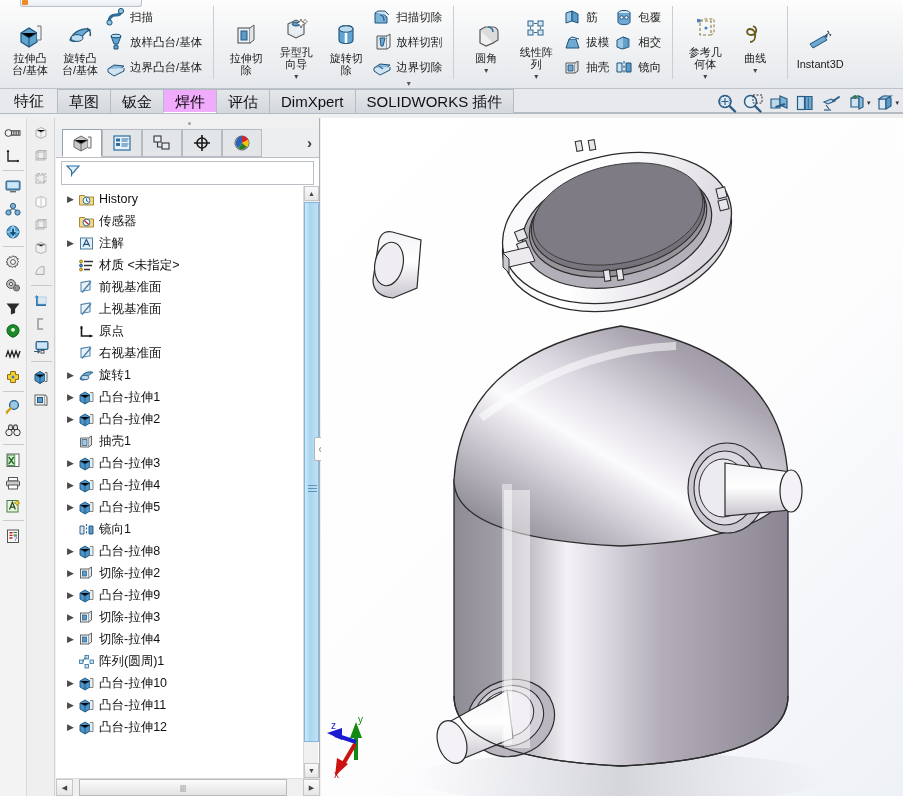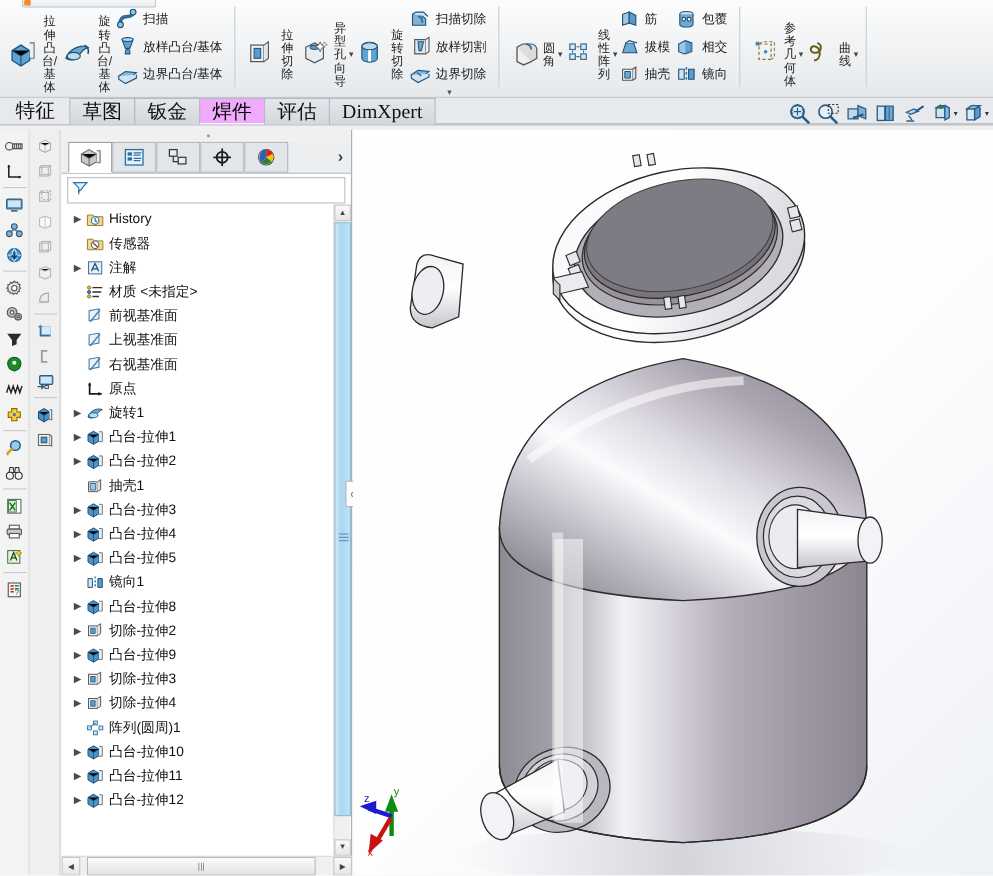--- a/index.html
+++ b/index.html
@@ -15,22 +15,22 @@
   
   .ribbon {
     position: absolute; left: 0; top: 0; width: 903px; height: 89px;
     background: linear-gradient(#fdfdfd, #eef0f2 60%, #e6e9ec);
     border-bottom: 1px solid #bcc3ca;
   }
   .ribbon-inner { display: flex; align-items: stretch; height: 89px; padding-left: 2px; }
   .rgroup { display: flex; align-items: stretch; padding: 2px 3px 0 3px; }
   .rsep { width: 1px; background: #c8ced4; margin: 6px 4px 10px 4px; }
   .big-btn {
-    width: 50px; display: flex; flex-direction: row; align-items: center;
-    justify-content: flex-start; padding-top: 6px; cursor: default;
+    width: 50px; display: flex; flex-direction: column; align-items: center;
+    justify-content: center; padding-top: 6px; cursor: default;
   }
   .big-btn .lbl {
     font-size: 11px; line-height: 12px; text-align: center; color: #1a1a1a;
     margin-top: 2px; white-space: pre-line;
   }
   .sm-col { display: flex; flex-direction: column; justify-content: flex-start; padding-top: 3px; }
   .sm-btn { display: flex; align-items: center; height: 25px; padding: 0 4px 0 1px; cursor: default; }
   .sm-btn .lbl { font-size: 11.5px; color: #1a1a1a; margin-left: 4px; white-space: nowrap; }
   .caret { font-size: 8px; color: #444; text-align: center; margin-top: 2px; }
   .caret-row { text-align: center; font-size: 8px; color: #555; line-height: 8px; }
@@ -49,23 +49,23 @@
     background: #f08a24; border-radius: 1px;
   }
 
   
   .tabbar {
     position: absolute; left: 0; top: 89px; width: 903px; height: 25px;
     background: #e7e9ec; border-bottom: 1px solid #b4bbc2;
     display: flex; align-items: flex-end; padding-left: 0px;
   }
   .tab {
-    height: 24px; line-height: 23px; padding: 0 11px; font-size: 18px; color: #111;
+    height: 24px; line-height: 23px; padding: 0 11px; font-size: 15px; color: #111;
     border: 1px solid #b4bbc2; border-bottom: none; margin-right: -1px;
-    background: linear-gradient(#e4e7ea, #d3d8dd); cursor: default; font-family: Liberation Serif, serif;
+    background: linear-gradient(#e4e7ea, #d3d8dd); cursor: default;
   }
   .tab.first { background: transparent; border: none; font-weight: normal; padding: 0 14px; }
   .tab.active { background: #f0abfc; color: #000; border-bottom: 1px solid #ffffff; }
   .tabgrow { flex: 1; border-bottom: 1px solid #b4bbc2; }
 
   
   .viewtools {
     position: absolute; right: 4px; top: 92px; height: 22px;
     display: flex; align-items: center; gap: 4px;
   }
@@ -422,31 +422,45 @@
             <span class="ico">
               <svg width="30" height="28" viewBox="0 0 30 28">
                 <path d="M10 20c7 0 7-13 0-13-4 0-4 6 1 6 6 0 7-7 2-9" stroke="#6b5a1e" stroke-width="1.8" fill="none"></path>
               </svg>
             </span>
             <span class="lbl">曲线</span>
             <div class="caret">▾</div>
           </div>
         </div>
         <div class="rsep"></div>
+        <div class="rgroup">
+          <div class="big-btn">
+            <span class="ico">
+              <svg width="30" height="28" viewBox="0 0 30 28">
+                <path d="M5 16l14-8 3 4-14 8z" fill="#6fa9d2" stroke="#1e5279" stroke-width="1"></path>
+                <path d="M19 8l4-3-1 5z" fill="#1e5279"></path>
+                <path d="M22 3l2 1-1 2" stroke="#444" stroke-width="1" fill="none"></path>
+                <path d="M24 6l2 .7-1.2 1.6" stroke="#444" stroke-width="1" fill="none"></path>
+              </svg>
+            </span>
+            <span class="lbl">Instant3D</span>
+          </div>
+        </div>
       </div>
   </div>
 
   <div class="tabbar">
     <div id="tabs-host" style="display:flex;align-items:flex-end;">
         <div class="tab first">特征</div>
         <div class="tab">草图</div>
         <div class="tab">钣金</div>
         <div class="tab active">焊件</div>
         <div class="tab">评估</div>
         <div class="tab">DimXpert</div>
+        <div class="tab">SOLIDWORKS 插件</div>
       </div>
     <div class="tabgrow"></div>
   </div>
 
   <div class="viewtools">
     <div class="vt">
       <svg width="22" height="20" viewBox="0 0 22 20">
           <circle cx="9" cy="8.5" r="6" fill="#dce9f3" stroke="#2a5d86" stroke-width="1.5"></circle>
           <path d="M13.5 13 L19 18.5" stroke="#2a5d86" stroke-width="2.4" stroke-linecap="round"></path>
           <path d="M9 5v7M5.5 8.5h7" stroke="#2a5d86" stroke-width="1.1"></path>
@@ -836,36 +850,36 @@
                 <path d="M3 3h9v9H3z" fill="#eaf2f8" stroke="#4a7fa8" stroke-width="1" transform="skewY(-10)"></path>
                 <path d="M4 12.5L13 1.5" stroke="#4a7fa8" stroke-width="1.3"></path>
               </svg>
             </span>
             <span class="t">上视基准面</span>
           </div>
           <div class="tnode">
             <span class="exp"></span>
             <span class="nico">
               <svg width="17" height="15" viewBox="0 0 17 15">
-                <path d="M3 3h9v9H3z" fill="#eaf2f8" stroke="#4a7fa8" stroke-width="1" transform="skewY(-10)"></path>
-                <path d="M4 12.5L13 1.5" stroke="#4a7fa8" stroke-width="1.3"></path>
-              </svg>
-            </span>
-            <span class="t">右视基准面</span>
-          </div>
-          <div class="tnode">
-            <span class="exp"></span>
-            <span class="nico">
-              <svg width="17" height="15" viewBox="0 0 17 15">
                 <path d="M3.5 2v10h11" stroke="#1a1a1a" stroke-width="1.6" fill="none"></path>
                 <path d="M14 12l-2.5-1.8v3.6z" fill="#1a1a1a"></path>
                 <path d="M3.5 2l-1.6 2.5h3.2z" fill="#1a1a1a"></path>
               </svg>
             </span>
             <span class="t">原点</span>
+          </div>
+          <div class="tnode">
+            <span class="exp"></span>
+            <span class="nico">
+              <svg width="17" height="15" viewBox="0 0 17 15">
+                <path d="M3 3h9v9H3z" fill="#eaf2f8" stroke="#4a7fa8" stroke-width="1" transform="skewY(-10)"></path>
+                <path d="M4 12.5L13 1.5" stroke="#4a7fa8" stroke-width="1.3"></path>
+              </svg>
+            </span>
+            <span class="t">右视基准面</span>
           </div>
           <div class="tnode">
             <span class="exp">▶</span>
             <span class="nico">
               <svg width="17" height="15" viewBox="0 0 17 15">
                 <path d="M2 11c2-6 9-8.5 13-6.5-2 .6-4 2.6-5.4 4.6-2 2.8-5.2 4-7.6 1.9z" fill="#6aa9d4" stroke="#1e5279" stroke-width=".9"></path>
                 <ellipse cx="7" cy="9.5" rx="4" ry="2.2" fill="#bcdcef" stroke="#1e5279" stroke-width=".8"></ellipse>
               </svg>
             </span>
             <span class="t">旋转1</span>

